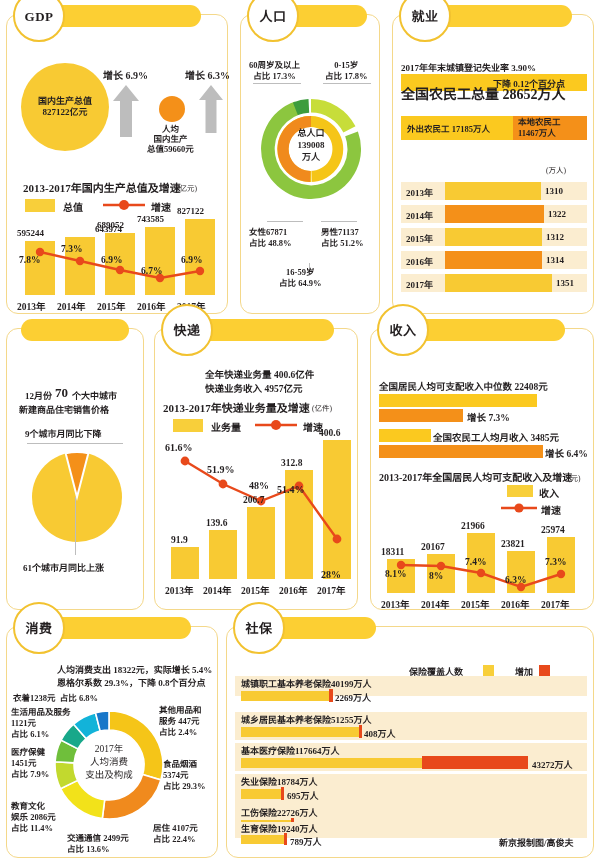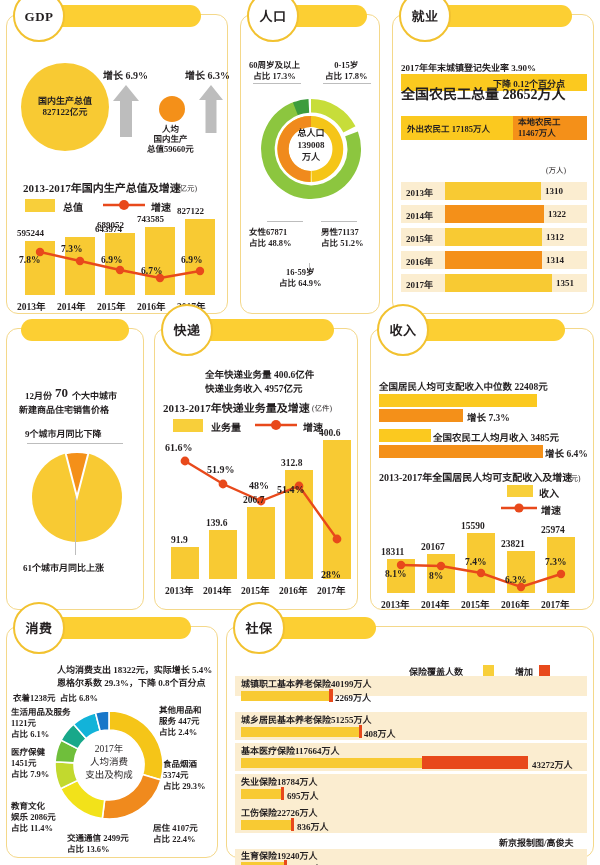--- a/index.html
+++ b/index.html
@@ -308,21 +308,21 @@
     <polyline points="22,44 62,45 102,52 142,66 182,53" fill="none" stroke="#e8491b" stroke-width="2.4"></polyline>
     <circle cx="22" cy="44" r="4.2" fill="#e8491b"></circle>
     <circle cx="62" cy="45" r="4.2" fill="#e8491b"></circle>
     <circle cx="102" cy="52" r="4.2" fill="#e8491b"></circle>
     <circle cx="142" cy="66" r="4.2" fill="#e8491b"></circle>
     <circle cx="182" cy="53" r="4.2" fill="#e8491b"></circle>
   </svg>
 
   <div class="t bold" style="left:10px;top:218px;font-size:9.5px;">18311</div>
   <div class="t bold" style="left:50px;top:213px;font-size:9.5px;">20167</div>
-  <div class="t bold" style="left:90px;top:192px;font-size:9.5px;">15590</div>
+  <div class="t bold" style="left:90px;top:192px;font-size:9.5px;">21966</div>
   <div class="t bold" style="left:130px;top:210px;font-size:9.5px;">23821</div>
   <div class="t bold" style="left:170px;top:196px;font-size:9.5px;">25974</div>
 
   <div class="t bold" style="left:14px;top:240px;font-size:9.5px;">8.1%</div>
   <div class="t bold" style="left:58px;top:242px;font-size:9.5px;">8%</div>
   <div class="t bold" style="left:94px;top:228px;font-size:9.5px;">7.4%</div>
   <div class="t bold" style="left:134px;top:246px;font-size:9.5px;">6.3%</div>
   <div class="t bold" style="left:174px;top:228px;font-size:9.5px;">7.3%</div>
 
   <div class="t bold" style="left:10px;top:268px;font-size:9.5px;">2013年</div>
@@ -431,21 +431,21 @@
   </div>
 
   <div style="position:absolute;left:8px;top:178px;width:352px;height:28px;">
     <div class="pale" style="position:absolute;inset:0;"></div>
     <div class="t bold" style="left:6px;top:1px;font-size:9px;">工伤保险22726万人</div>
     <div class="chartbar" style="left:6px;top:15px;width:50px;height:10px;background:#f8ca33;"></div>
     <div class="red" style="position:absolute;left:56px;top:13px;width:2.5px;height:13px;"></div>
     <div class="t bold" style="left:62px;top:15px;font-size:9px;">836万人</div>
   </div>
 
-  <div style="position:absolute;left:8px;top:222px;width:352px;height:16px;">
+  <div style="position:absolute;left:8px;top:195px;width:352px;height:16px;">
     <div class="pale" style="position:absolute;inset:0;"></div>
     <div class="t bold" style="left:6px;top:0px;font-size:9px;">生育保险19240万人</div>
     <div class="chartbar" style="left:6px;top:13px;width:43px;height:9px;background:#f8ca33;"></div>
     <div class="red" style="position:absolute;left:49px;top:11px;width:2.5px;height:12px;"></div>
     <div class="t bold" style="left:55px;top:13px;font-size:9px;">789万人</div>
   </div>
 
   <div class="t bold" style="left:272px;top:209px;font-size:9px;">新京报制图/高俊夫</div>
 </div>
 

